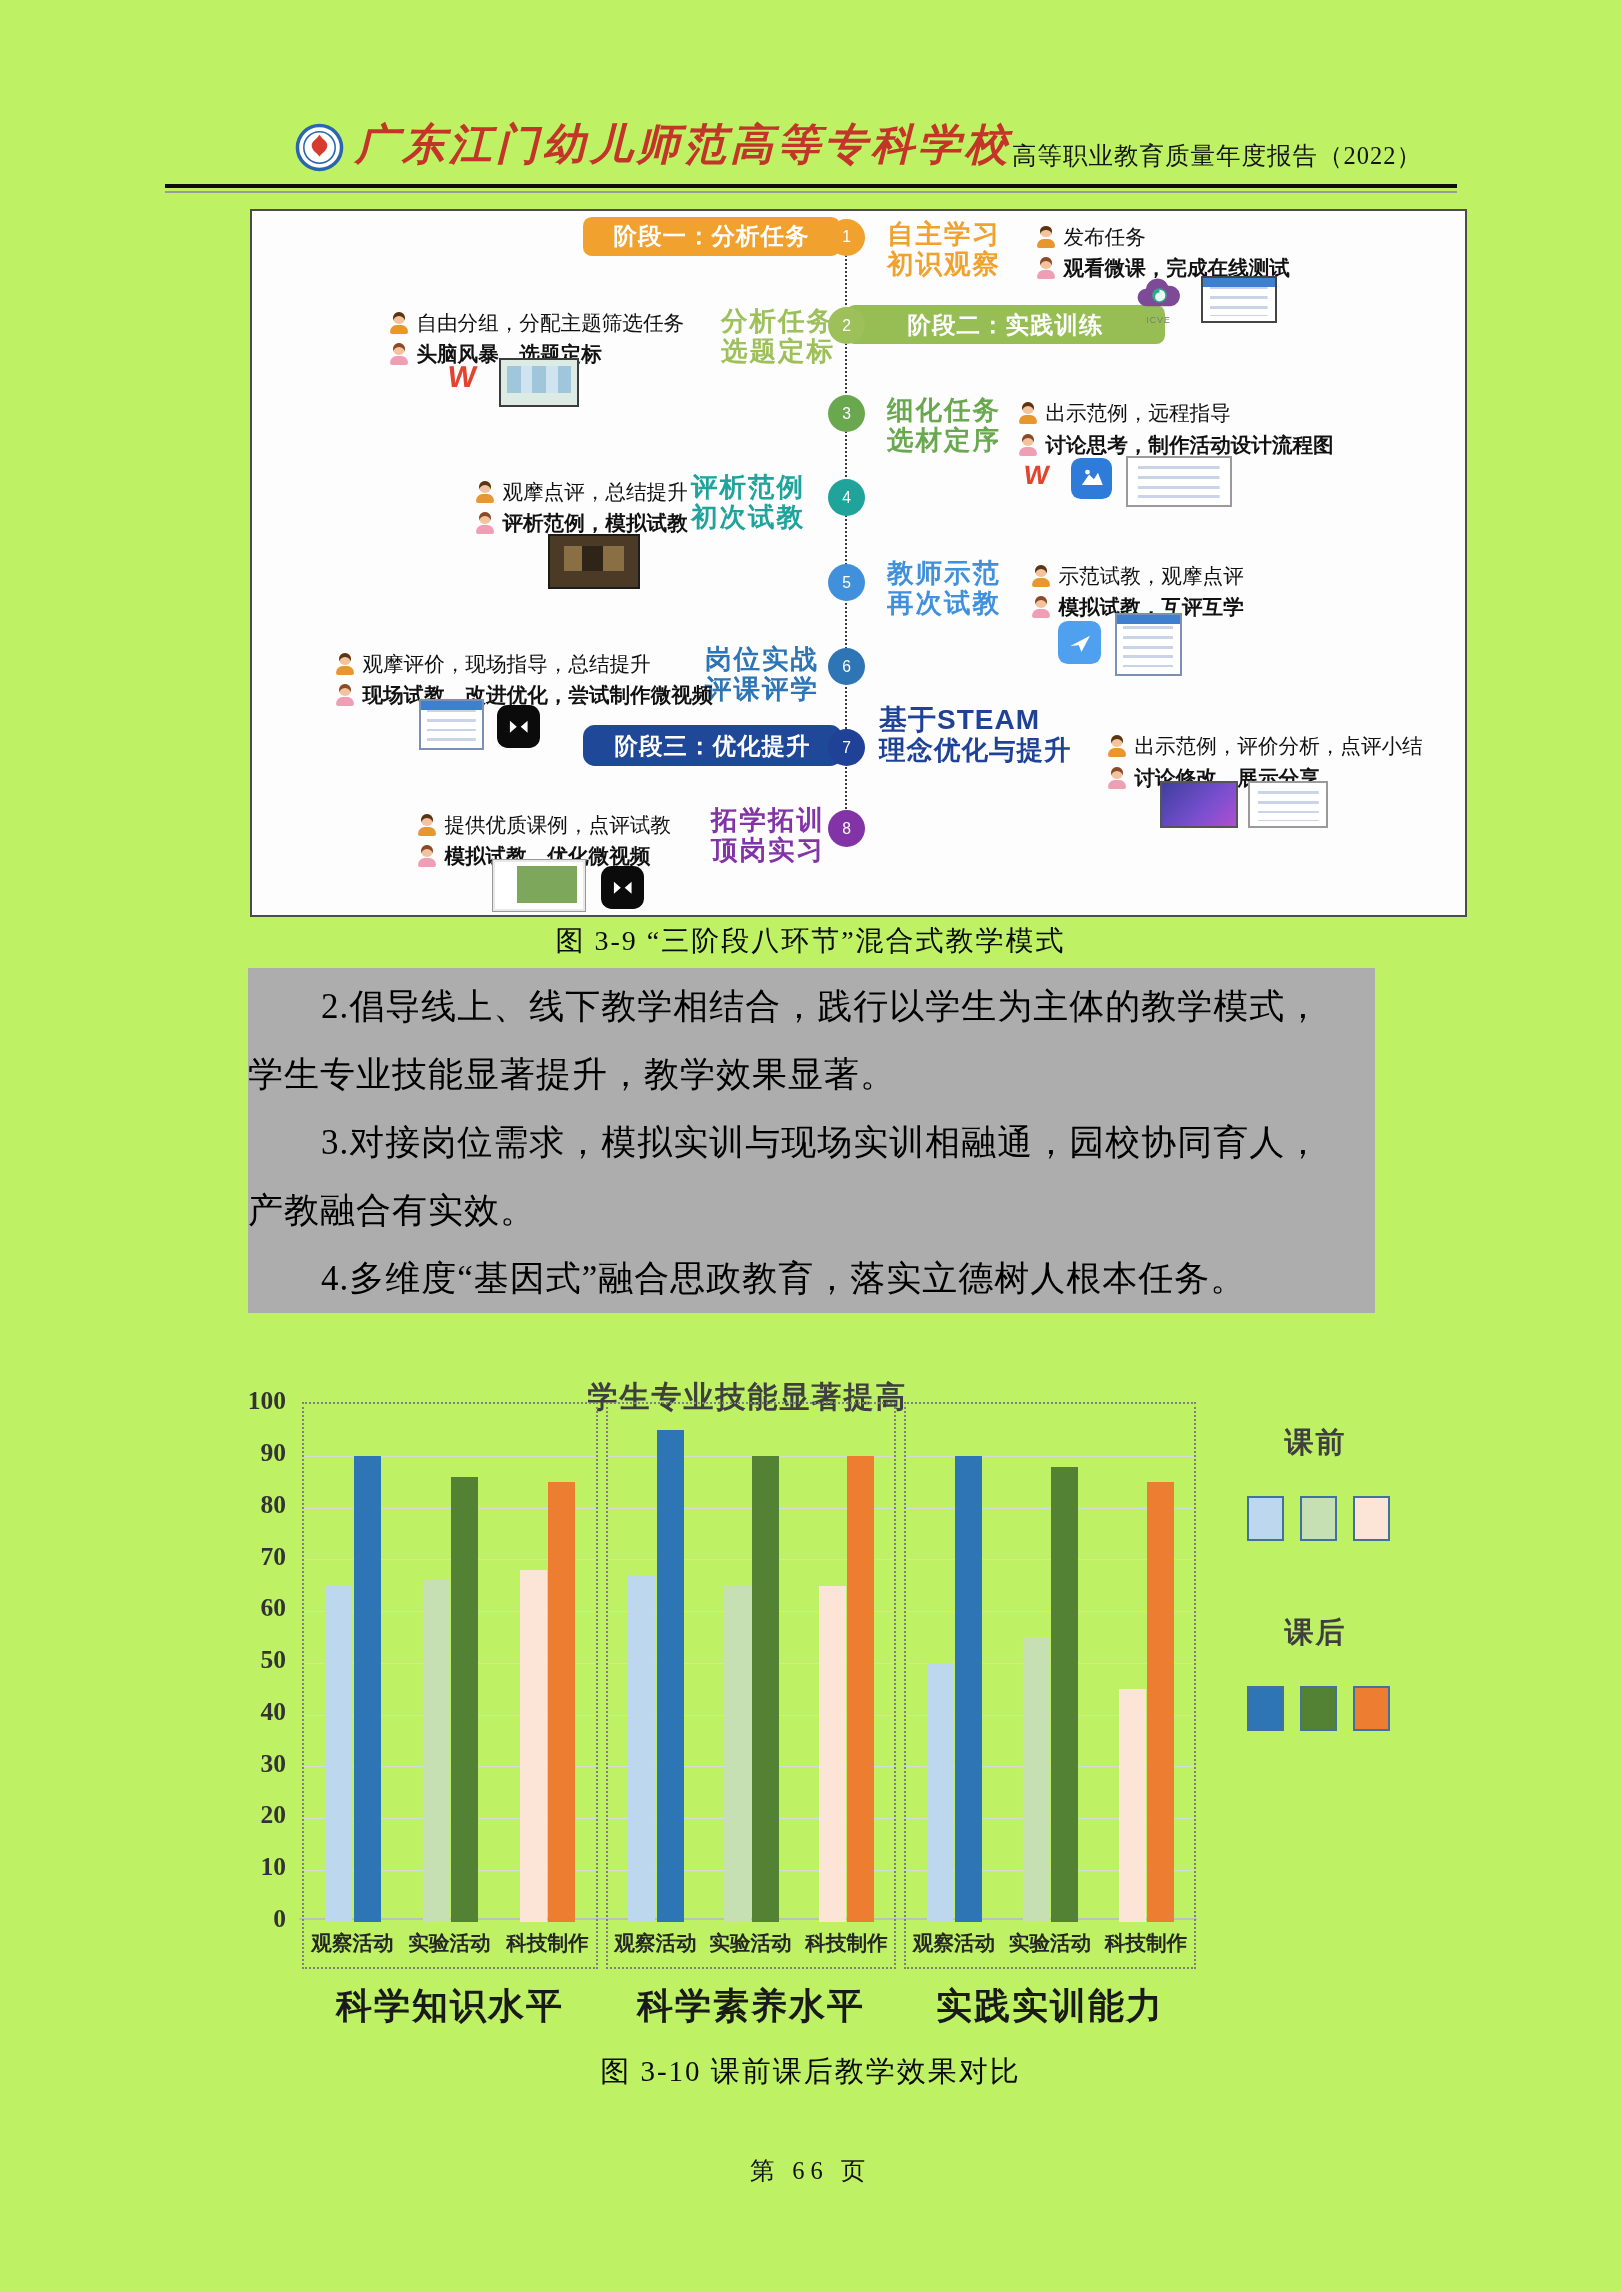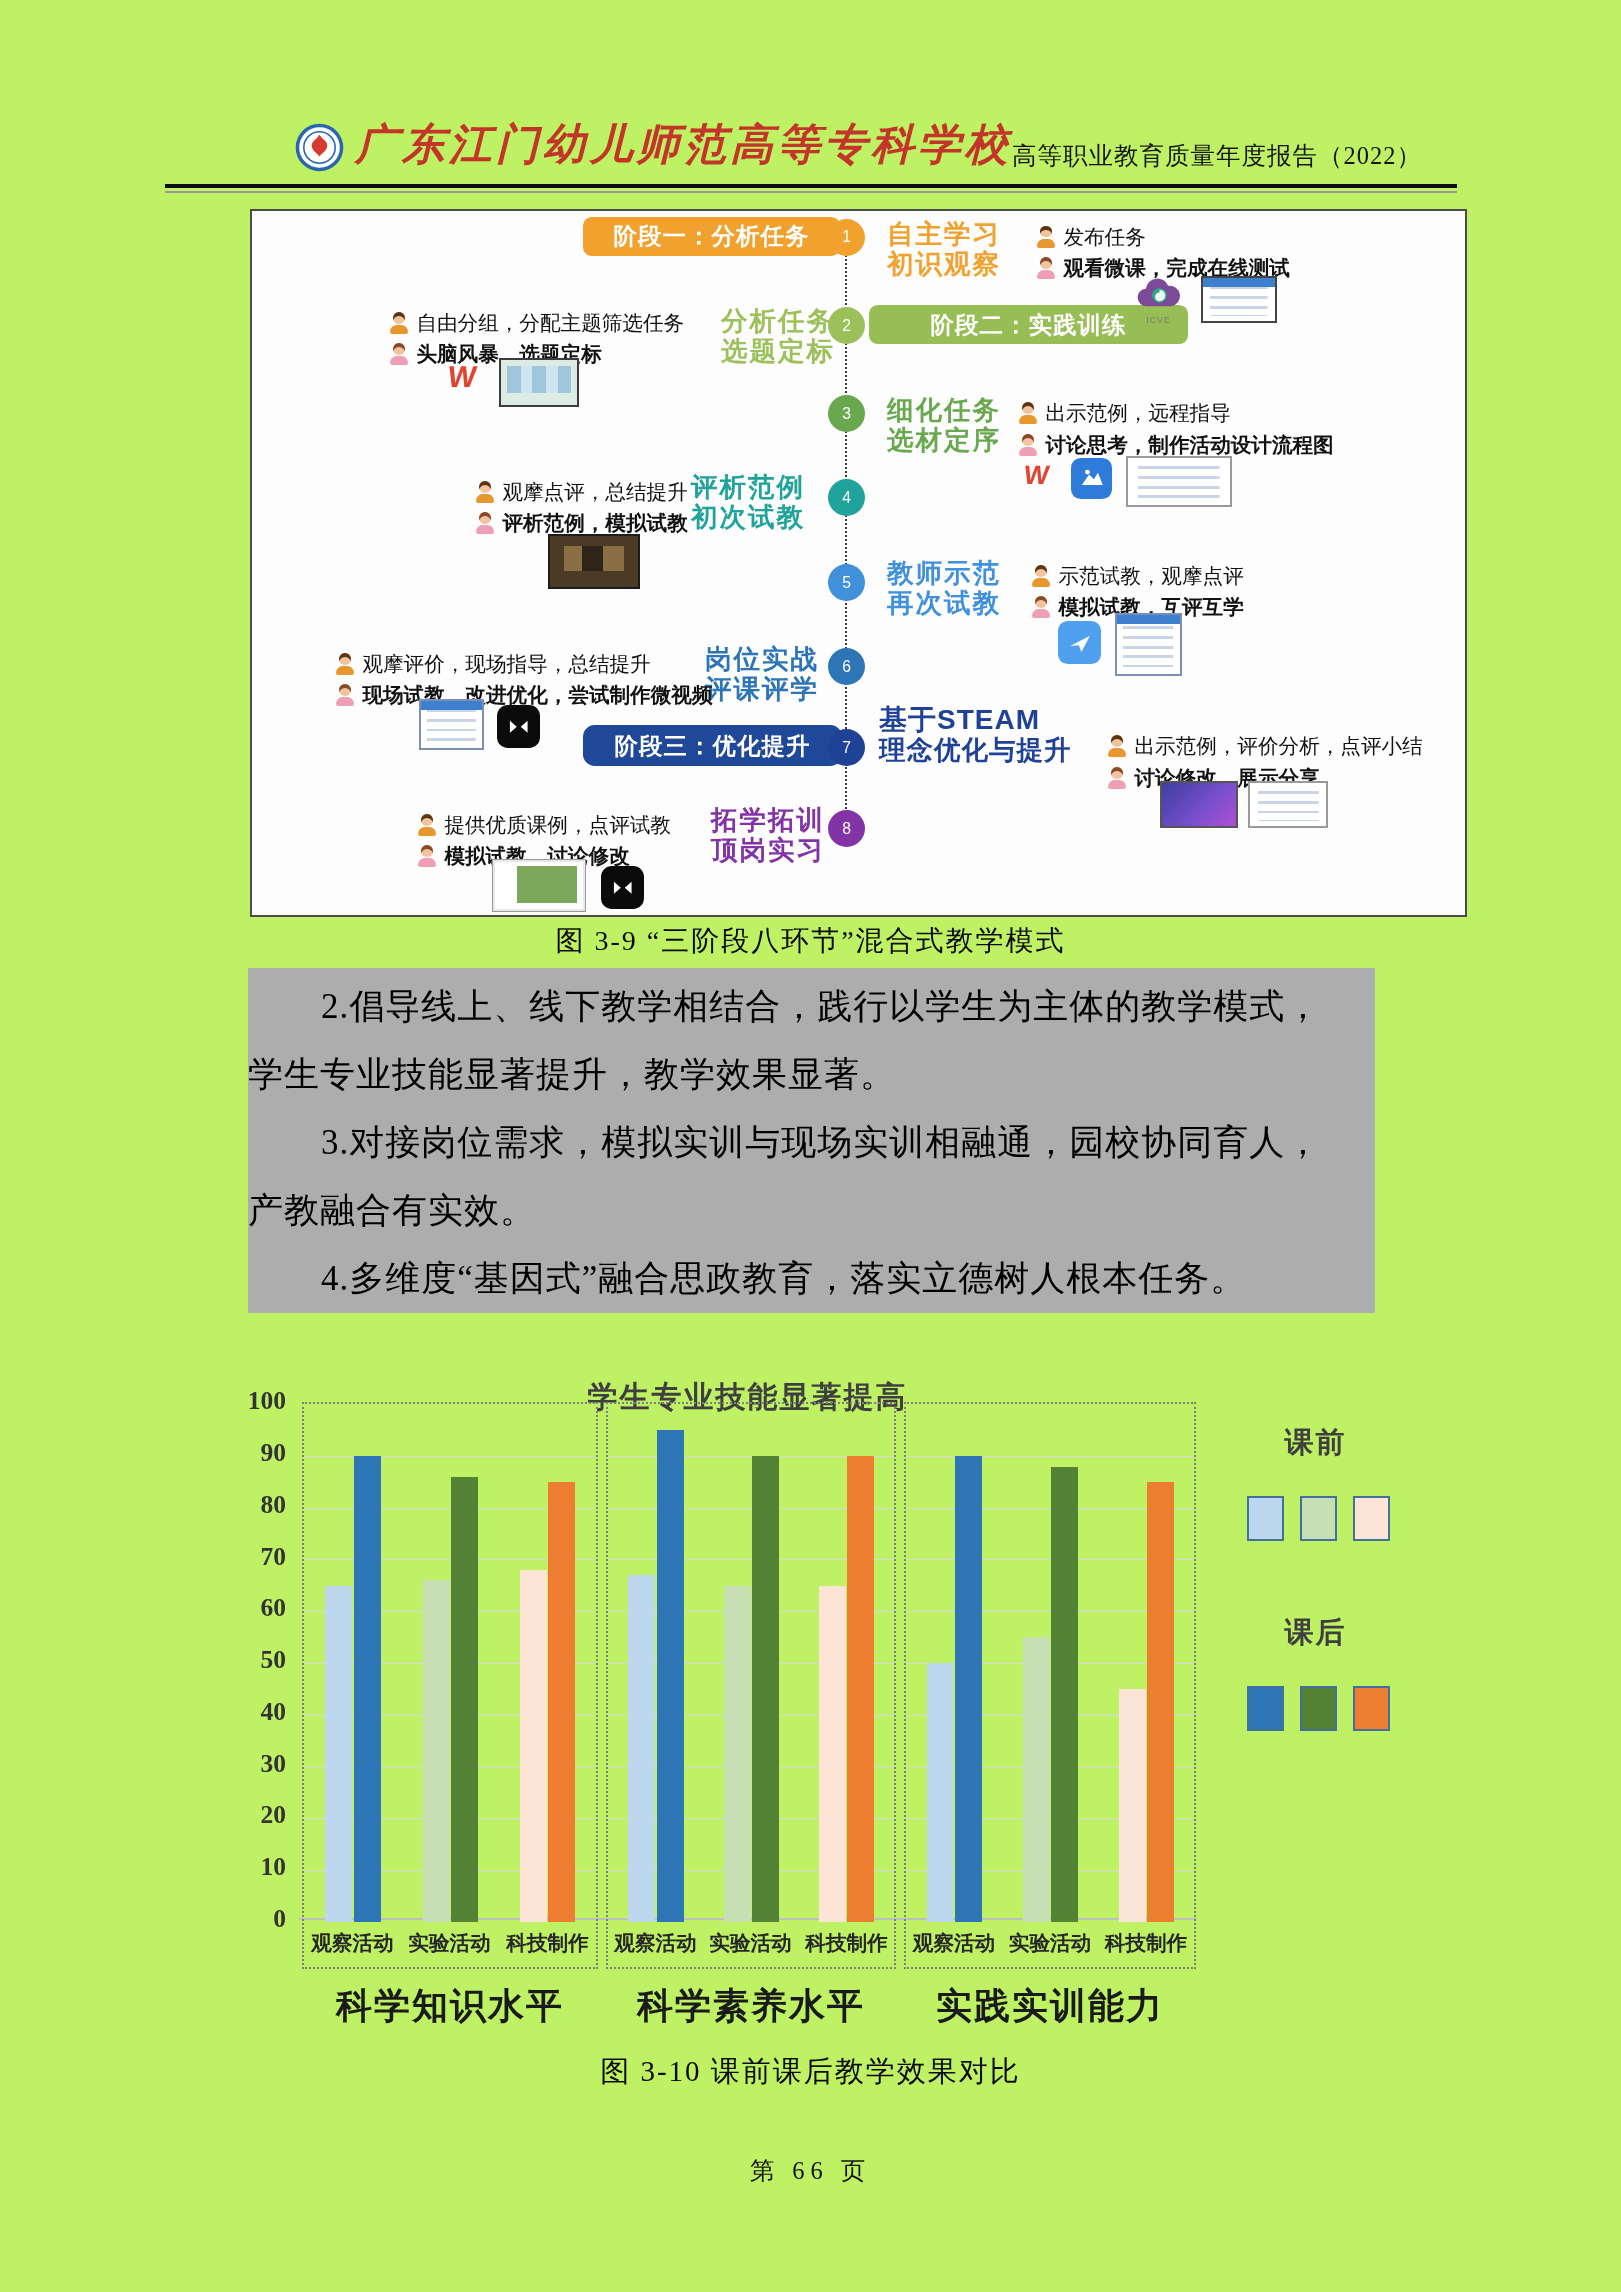--- a/index.html
+++ b/index.html
@@ -19,21 +19,21 @@
   
   .fig39 { position:absolute; left:250px; top:209px; width:1217px; height:708px;
            border:2px solid #4c4c4c; background:#fdfdfd; font-family:"Liberation Sans","DejaVu Sans",sans-serif; }
   .timeline { position:absolute; left:593px; top:26.5px; height:591px; width:0; border-left:2.9px dotted #3a3a3a; }
   .circle { position:absolute; left:576px; width:37px; height:37px; border-radius:50%;
             color:#fff; font-size:15.7px; display:flex; align-items:center; justify-content:center; }
   .c1{top:7.8px}.c2{top:96px}.c3{top:184px}.c4{top:268px}.c5{top:353px}.c6{top:437px}.c7{top:518px}.c8{top:599px}
   .banner { position:absolute; border-radius:8.8px; color:#fff; font-weight:bold; font-size:23.5px;
             display:flex; align-items:center; justify-content:center; letter-spacing:1px; }
   .b1{left:331px;top:5.9px;width:257px;height:39px}
-  .b2{left:617px;top:94px;width:319px;height:39px}
+  .b2{left:594px;top:94px;width:319px;height:39px}
   .b3{left:331px;top:514px;width:259px;height:41px;border-radius:11.8px}
   .stitle { position:absolute; font-size:26.5px; font-weight:bold; line-height:30px; letter-spacing:2px; }
   .st1{left:635px;top:7.8px}.st2{left:469px;top:95px}.st3{left:635px;top:184px}.st4{left:439px;top:261px}
   .st5{left:635px;top:347px}.st6{left:453px;top:433px}.st7{left:627px;top:494px;text-align:left;width:216px;letter-spacing:1px}
   .st8{left:459px;top:594px}
   .st7 .l1{font-size:28px}
   .drow { position:absolute; display:flex; align-items:center; gap:7.8px; font-size:20.6px; color:#111;
           font-family:"Liberation Serif","DejaVu Serif",serif; white-space:nowrap; }
   .drow.bold { font-weight:bold; }
   .dr1t{left:784px;top:11.8px}.dr1s{left:784px;top:43px}
@@ -234,21 +234,21 @@
     <div class="drow dr7s bold">
         <span class="person ps"></span>
         <span>讨论修改，展示分享</span>
       </div>
     <div class="drow dr8t">
         <span class="person pt"></span>
         <span>提供优质课例，点评试教</span>
       </div>
     <div class="drow dr8s bold">
         <span class="person ps"></span>
-        <span>模拟试教，讨论修改</span>
+        <span>模拟试教，优化微视频</span>
       </div>
 
     <div class="icve">
       <svg width="43" height="33" viewBox="0 0 44 34">
         <path d="M10 29a9 9 0 0 1-1-18A12 12 0 0 1 32 8a8.5 8.5 0 0 1 3 21z" fill="#7d4a97"></path>
         <circle cx="23" cy="18" r="7.5" fill="#2fa98c"></circle>
         <path d="M23 12a6 6 0 0 1 0 12a4.5 4.5 0 0 1 0-9z" fill="#eafaf4"></path>
       </svg>
       <div class="cap">ICVE</div>
     </div>

